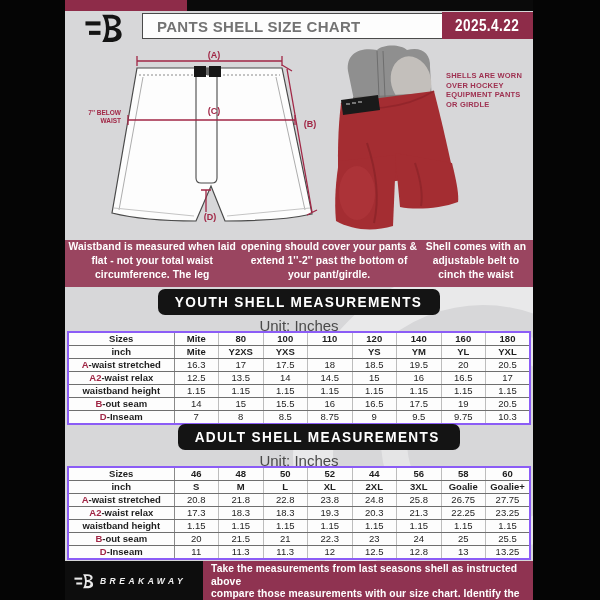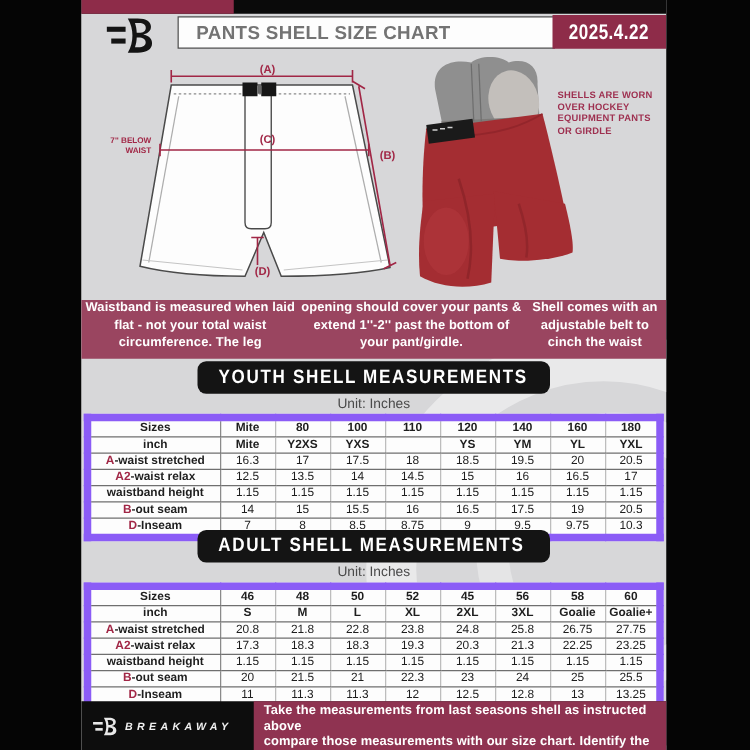--- a/index.html
+++ b/index.html
@@ -31,23 +31,23 @@
 
   
   .notice{position:absolute;left:0;top:240px;width:468px;height:47px;background:#9a4560;z-index:3;
           display:flex;flex-direction:row;justify-content:center;}
   .notice div{text-align:center;color:#fff;font-size:10.3px;font-weight:bold;line-height:14px;letter-spacing:.1px;}
 
   
   .pill{position:absolute;left:93px;width:282px;height:26px;background:#141414;border-radius:7px;
         display:flex;align-items:center;justify-content:flex-start;z-index:3;}
   .pill span{display:inline-block;transform:scaleX(.88);color:#fff;font-weight:bold;font-size:15.5px;letter-spacing:1.5px;}
-  .unit{position:absolute;left:0;width:468px;text-align:center;font-size:11px;color:#4a4a4a;z-index:3;}
+  .unit{position:absolute;left:0;width:468px;text-align:center;font-size:15px;color:#4a4a4a;z-index:3;}
   table{border-collapse:collapse;table-layout:fixed;width:464px;background:#fdfdfd;
-        position:absolute;left:2px;z-index:3;border:6px solid #8b5cf6;}
+        position:absolute;left:2px;z-index:3;border:2px solid #8b5cf6;}
   td{height:12px;line-height:12px;padding:0;font-size:9.5px;text-align:center;color:#1e1e1e;
      border-top:1px solid #6f6f6f;border-bottom:1px solid #6f6f6f;
      border-left:1px solid #bdbdbd;border-right:1px solid #bdbdbd;overflow:hidden;white-space:nowrap;}
   td.lbl{font-weight:bold;border-right:1px solid #8a8a8a;}
   td.hdr{font-weight:bold;}
   .pfx{color:#a12746;}
   col.c0{width:106px;}
 
   
   .wm{position:absolute;border-radius:50%;pointer-events:none;z-index:1;}
@@ -243,21 +243,21 @@
             <td>8.5</td>
             <td>8.75</td>
             <td>9</td>
             <td>9.5</td>
             <td>9.75</td>
             <td>10.3</td>
           </tr>
         </tbody>
     </table>
 
-    <div class="pill" style="top:424px;">
+    <div class="pill" style="top:424px;margin-left:20px;">
       <span>ADULT SHELL MEASUREMENTS</span>
     </div>
     <div class="unit" style="top:452px;">Unit: Inches</div>
     <table style="top:466px;">
       <colgroup>
           <col class="c0">
           <col>
           <col>
           <col>
           <col>
@@ -266,21 +266,21 @@
           <col>
           <col>
         </colgroup>
       <tbody>
           <tr>
             <td class="lbl hdr">Sizes</td>
             <td class="hdr">46</td>
             <td class="hdr">48</td>
             <td class="hdr">50</td>
             <td class="hdr">52</td>
-            <td class="hdr">45</td>
+            <td class="hdr">44</td>
             <td class="hdr">56</td>
             <td class="hdr">58</td>
             <td class="hdr">60</td>
           </tr>
           <tr>
             <td class="lbl hdr">inch</td>
             <td class="hdr">S</td>
             <td class="hdr">M</td>
             <td class="hdr">L</td>
             <td class="hdr">XL</td>

